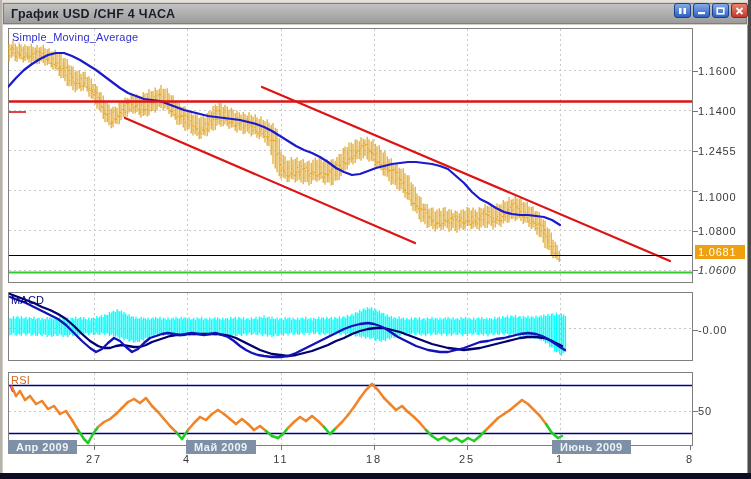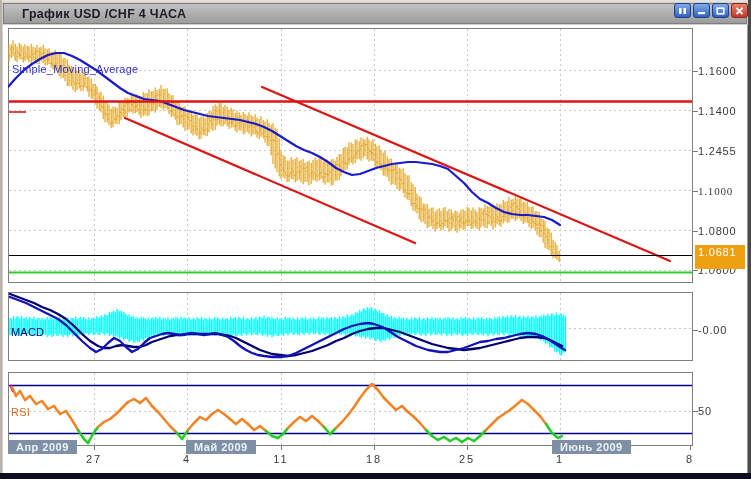--- a/index.html
+++ b/index.html
@@ -8,38 +8,38 @@
   #window{position:relative;width:751px;height:479px;background:#d4d0c8;}
   
   .edge{position:absolute;}
   #edge-top{left:0;top:0;width:751px;height:2px;background:#e4e1da;}
   #edge-left{left:0;top:0;width:2px;height:479px;background:#b6b3ac;}
   #edge-right{left:748px;top:0;width:3px;height:479px;background:#4a4a4a;}
   #edge-bottom{left:0;top:473px;width:751px;height:6px;background:#0c0c22;}
   #titlebar{position:absolute;left:3px;top:3px;width:744px;height:21px;
       background:linear-gradient(#c2c2c2,#9c9c9c);border:1px solid #7e7e7e;
       box-sizing:border-box;display:flex;align-items:center;}
-  #title{padding-left:18px;font-size:12.5px;font-weight:bold;color:#1c1c26;letter-spacing:.3px;}
+  #title{padding-left:7px;font-size:12.5px;font-weight:bold;color:#1c1c26;letter-spacing:.3px;}
   #winbtns{position:absolute;right:3px;top:3px;display:flex;gap:2px;}
   .wbtn{width:15px;height:13px;border-radius:3px;display:flex;align-items:center;justify-content:center;cursor:pointer;}
   .wbtn.blue{background:linear-gradient(#84abe8,#2f62c0);border:1px solid #1d3f8c;}
   .wbtn.red{background:linear-gradient(#e8826d,#c23a2c);border:1px solid #8c241d;}
   #content{position:absolute;left:3px;top:25px;width:744px;height:448px;background:#fff;}
   #inner-right-line{position:absolute;left:744px;top:0;width:1px;height:448px;background:#9a9a9a;}
   svg.panel{position:absolute;}
   #main-svg{left:5px;top:3px;}
   #macd-svg{left:5px;top:267px;}
   #rsi-svg{left:5px;top:347px;}
-  .ind-label{position:absolute;font-size:11px;letter-spacing:.2px;z-index:5;margin-top:32px;}
+  .ind-label{position:absolute;font-size:11px;letter-spacing:.2px;z-index:5;}
   #sma-label{left:9px;top:6px;color:#3030cc;}
   #macd-label{left:8px;top:269px;color:#000080;}
   #rsi-label{left:8px;top:349px;color:#d2691e;}
   .pl{position:absolute;left:695px;font-size:11px;color:#3a3a3a;letter-spacing:.8px;white-space:nowrap;}
   .ptick{position:absolute;left:690px;width:5px;height:1px;background:#777;}
-  #current-price{position:absolute;left:692px;top:220px;width:50px;height:24px;line-height:14px;
+  #current-price{position:absolute;left:692px;top:220px;width:50px;height:14px;line-height:14px;
       background:#efa010;color:#fff;font-size:11px;letter-spacing:.8px;padding-left:3px;box-sizing:border-box;}
   .xtick{position:absolute;width:1px;height:4px;background:#777;top:421px;}
   .xlab{position:absolute;top:428px;width:28px;text-align:center;font-size:11px;color:#3a3a3a;letter-spacing:2px;}
   .month-badge{position:absolute;top:415px;height:14px;line-height:14px;background:#7e90a5;
       color:#eef2f6;font-size:11px;font-weight:bold;letter-spacing:.5px;padding:0 8px;z-index:6;}
 </style>
 </head>
 <body>
 
 <div id="window">
@@ -1401,21 +1401,21 @@
     <div class="ind-label" id="macd-label">MACD</div>
     <div class="ind-label" id="rsi-label">RSI</div>
 
     <div id="price-scale">
         <div class="pl" style="top: 40px;">1.1600</div>
         <div class="ptick" style="top: 46px;"></div>
         <div class="pl" style="top: 80px;">1.1400</div>
         <div class="ptick" style="top: 86px;"></div>
         <div class="pl" style="top: 120px;">1.2455</div>
         <div class="ptick" style="top: 126px;"></div>
-        <div class="pl" style="top: 160px; font-family: Liberation Serif, serif;">1.1000</div>
+        <div class="pl" style="top: 166px;">1.1000</div>
         <div class="ptick" style="top: 166px;"></div>
         <div class="pl" style="top: 200px;">1.0800</div>
         <div class="ptick" style="top: 206px;"></div>
         <div class="pl" style="top: 239px; font-style: italic;">1.0600</div>
         <div class="ptick" style="top: 245px;"></div>
         <div class="pl" style="top: 299px;">-0.00</div>
         <div class="ptick" style="top: 305px;"></div>
         <div class="pl" style="top: 380px;">50</div>
         <div class="ptick" style="top: 386px;"></div>
       </div>

